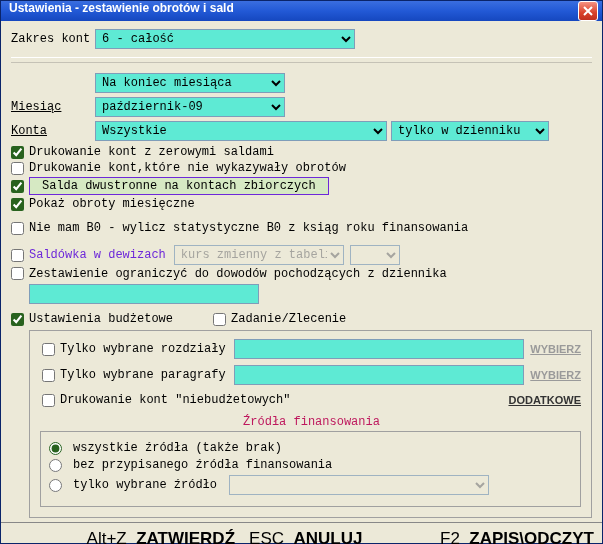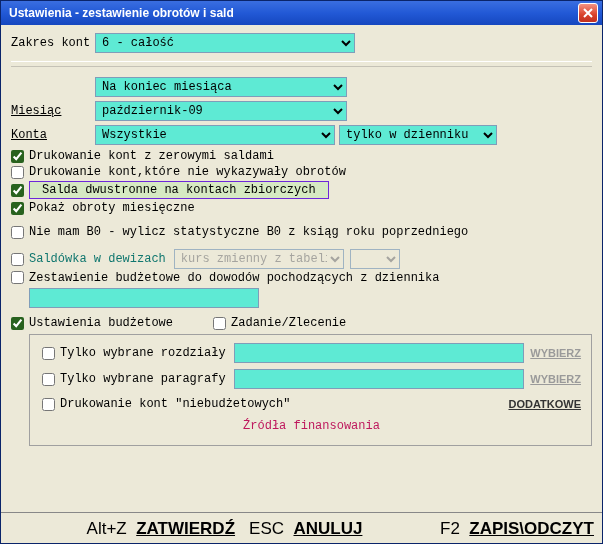--- a/index.html
+++ b/index.html
@@ -18,21 +18,21 @@
     border: 1px solid #0a246a;
     background: #ece9d8;
     display: flex;
     flex-direction: column;
   }
   .titlebar {
     height: 24px;
     background: linear-gradient(to bottom, #3a6ee0 0%, #2259d6 50%, #1547bf 100%);
     color: #fff;
     display: flex;
-    align-items: center;
+    align-items: flex-start;
     padding: 0 4px 0 8px;
     font-family: Tahoma, sans-serif;
     font-size: 12px;
     font-weight: bold;
     justify-content: space-between;
   }
   .close-btn {
     width: 20px; height: 20px;
     background: linear-gradient(to bottom, #f59282, #d9412a 60%, #c0301f);
     border: 1px solid #fff;
@@ -52,35 +52,35 @@
   select, input[type=text] {
     font-family: "Courier New", monospace;
     font-size: 12px;
     border: 1px solid #7f9db9;
     background: #5eead4;
     height: 20px;
     padding: 1px 2px;
   }
   select { padding-right: 0; }
   .sel-wide { width: 260px; }
-  .sel-med { width: 252px; }
+  .sel-med { width: 190px; }
   .sel-sm2 { width: 158px; }
   .ck { display: flex; align-items: center; margin: 2px 0; }
   .ck input { margin: 0 5px 0 0; }
   input[type=checkbox], input[type=radio] {
     width: 13px; height: 13px;
     accent-color: #28621e;
   }
   .hl {
     background: #d6e9c3;
     border: 1px solid #6d28d9;
     padding: 1px 12px;
     display: inline-block;
   }
-  .disabled-text { color: #0f766e; }
+  .disabled-text { color: #6d28d9; }
   select:disabled, input:disabled { background: #ece9d8; color: #888; }
   .linkbtn {
     font-family: Verdana, sans-serif;
     font-size: 11px;
     font-weight: bold;
     text-decoration: underline;
     cursor: pointer;
     color: #333;
   }
   .linkbtn.disabled { color: #9a9a9a; cursor: default; }
@@ -150,21 +150,21 @@
 
     <div class="row">
       <span class="lbl">Miesiąc</span>
       <select class="sel-med">
         <option>październik-09</option>
       </select>
     </div>
 
     <div class="row">
       <span class="lbl">Konta</span>
-      <select class="sel-med" style="width:240px">
+      <select class="sel-med" style="width:292px">
         <option>Wszystkie</option>
       </select>
       <select class="sel-sm2" style="margin-left:4px">
         <option>tylko w dzienniku</option>
       </select>
     </div>
 
     <div class="ck">
       <input type="checkbox" checked="" style="">
       <span>Drukowanie kont z zerowymi saldami</span>
@@ -179,38 +179,38 @@
     </div>
     <div class="ck">
       <input type="checkbox" checked="" style="">
       <span>Pokaż obroty miesięczne</span>
     </div>
 
     <div style="height:6px"></div>
 
     <div class="ck">
       <input type="checkbox" style="">
-      <span>Nie mam B0 - wylicz statystyczne B0 z ksiąg roku poprzedniego</span>
+      <span>Nie mam B0 - wylicz statystyczne B0 z ksiąg roku finansowania</span>
     </div>
 
     <div style="height:6px"></div>
 
     <div class="ck">
       <input type="checkbox" style="">
       <span class="disabled-text">Saldówka w dewizach</span>
       <select disabled="" style="width:170px;margin-left:8px">
         <option>kurs zmienny z tabeli</option>
       </select>
       <select disabled="" style="width:50px;margin-left:6px"><option></option></select>
     </div>
 
     <div class="ck" style="align-items:flex-start">
       <input type="checkbox" style="">
       <div>
-        <div>Zestawienie budżetowe do dowodów pochodzących z dziennika</div>
+        <div>Zestawienie ograniczyć do dowodów pochodzących z dziennika</div>
         <input type="text" style="width: 230px; margin-top: 3px;">
       </div>
     </div>
 
     <div style="height:4px"></div>
 
     <div class="ck" style="gap:40px">
       <span style="display:flex;align-items:center">
         <input type="checkbox" checked="" style="">
         <span>Ustawienia budżetowe</span>
@@ -240,20 +240,35 @@
       </div>
       <div class="brow" style="justify-content:space-between">
         <span class="ck">
           <input type="checkbox" style="">
           <span>Drukowanie kont "niebudżetowych"</span>
         </span>
         <span class="linkbtn">DODATKOWE</span>
       </div>
 
       <div class="flabel">Źródła finansowania</div>
+      <div class="fieldset">
+        <div class="radio-row">
+          <input type="radio" name="zf" checked="" style="">
+          <span>wszystkie źródła (także brak)</span>
+        </div>
+        <div class="radio-row">
+          <input type="radio" name="zf" style="">
+          <span>bez przypisanego źródła finansowania</span>
+        </div>
+        <div class="radio-row">
+          <input type="radio" name="zf" style="">
+          <span>tylko wybrane źródło</span>
+          <select disabled="" style="width:260px;margin-left:6px"><option></option></select>
+        </div>
+      </div>
     </div>
   </div>
 
   <div class="bottombar">
     <span></span>
     <span class="shortcuts">
       <span>
         <span>Alt+Z</span>&nbsp;
         <span class="action">ZATWIERDŹ</span>
       </span>

